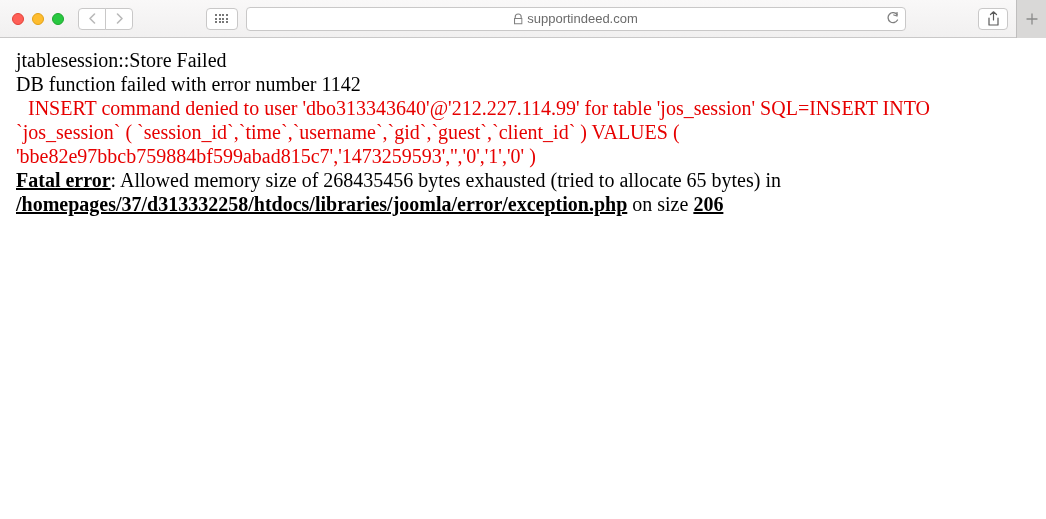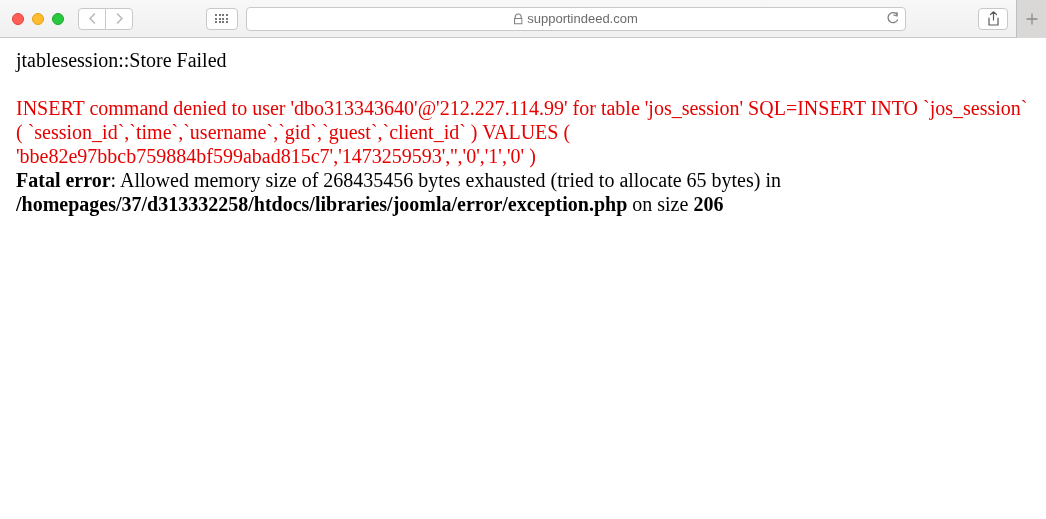--- a/index.html
+++ b/index.html
@@ -89,22 +89,22 @@
 
   
   .content {
     padding: 10px 16px;
     font-family: "Times New Roman", Times, serif;
     font-size: 20px;
     line-height: 1.2;
     color: #000;
     word-wrap: break-word;
   }
-  .content .red { color: #e60000; }
-  .content b { font-weight: bold; }
+  .content .red { color: #e60000; margin-left: 12px; }
+  .content b { font-weight: bold; text-decoration: underline; }
 
   svg { display: block; }
 </style>
 </head>
 <body>
 
 <div class="toolbar">
   <div class="traffic">
     <div class="dot red"></div>
     <div class="dot yellow"></div>
@@ -168,16 +168,16 @@
 
   <div class="newtab">
     <svg width="12" height="12" viewBox="0 0 12 12">
         <path d="M6 1 v10 M1 6 h10" stroke="#8a8a8a" stroke-width="1.3" stroke-linecap="round"></path>
       </svg>
   </div>
 </div>
 
 <div class="content">
   <span>jtablesession::Store Failed</span><br>
-  <br>
+  <span>DB function failed with error number 1142</span><br>
   <span class="red">INSERT command denied to user 'dbo313343640'@'212.227.114.99' for table 'jos_session' SQL=INSERT INTO `jos_session` ( `session_id`,`time`,`username`,`gid`,`guest`,`client_id` ) VALUES ( 'bbe82e97bbcb759884bf599abad815c7','1473259593','','0','1','0' )</span><br>
   <b>Fatal error</b><span>: Allowed memory size of 268435456 bytes exhausted (tried to allocate 65 bytes) in </span><b>/homepages/37/d313332258/htdocs/libraries/joomla/error/exception.php</b><span> on size </span><b>206</b>
 </div>
 
 </body></html>

